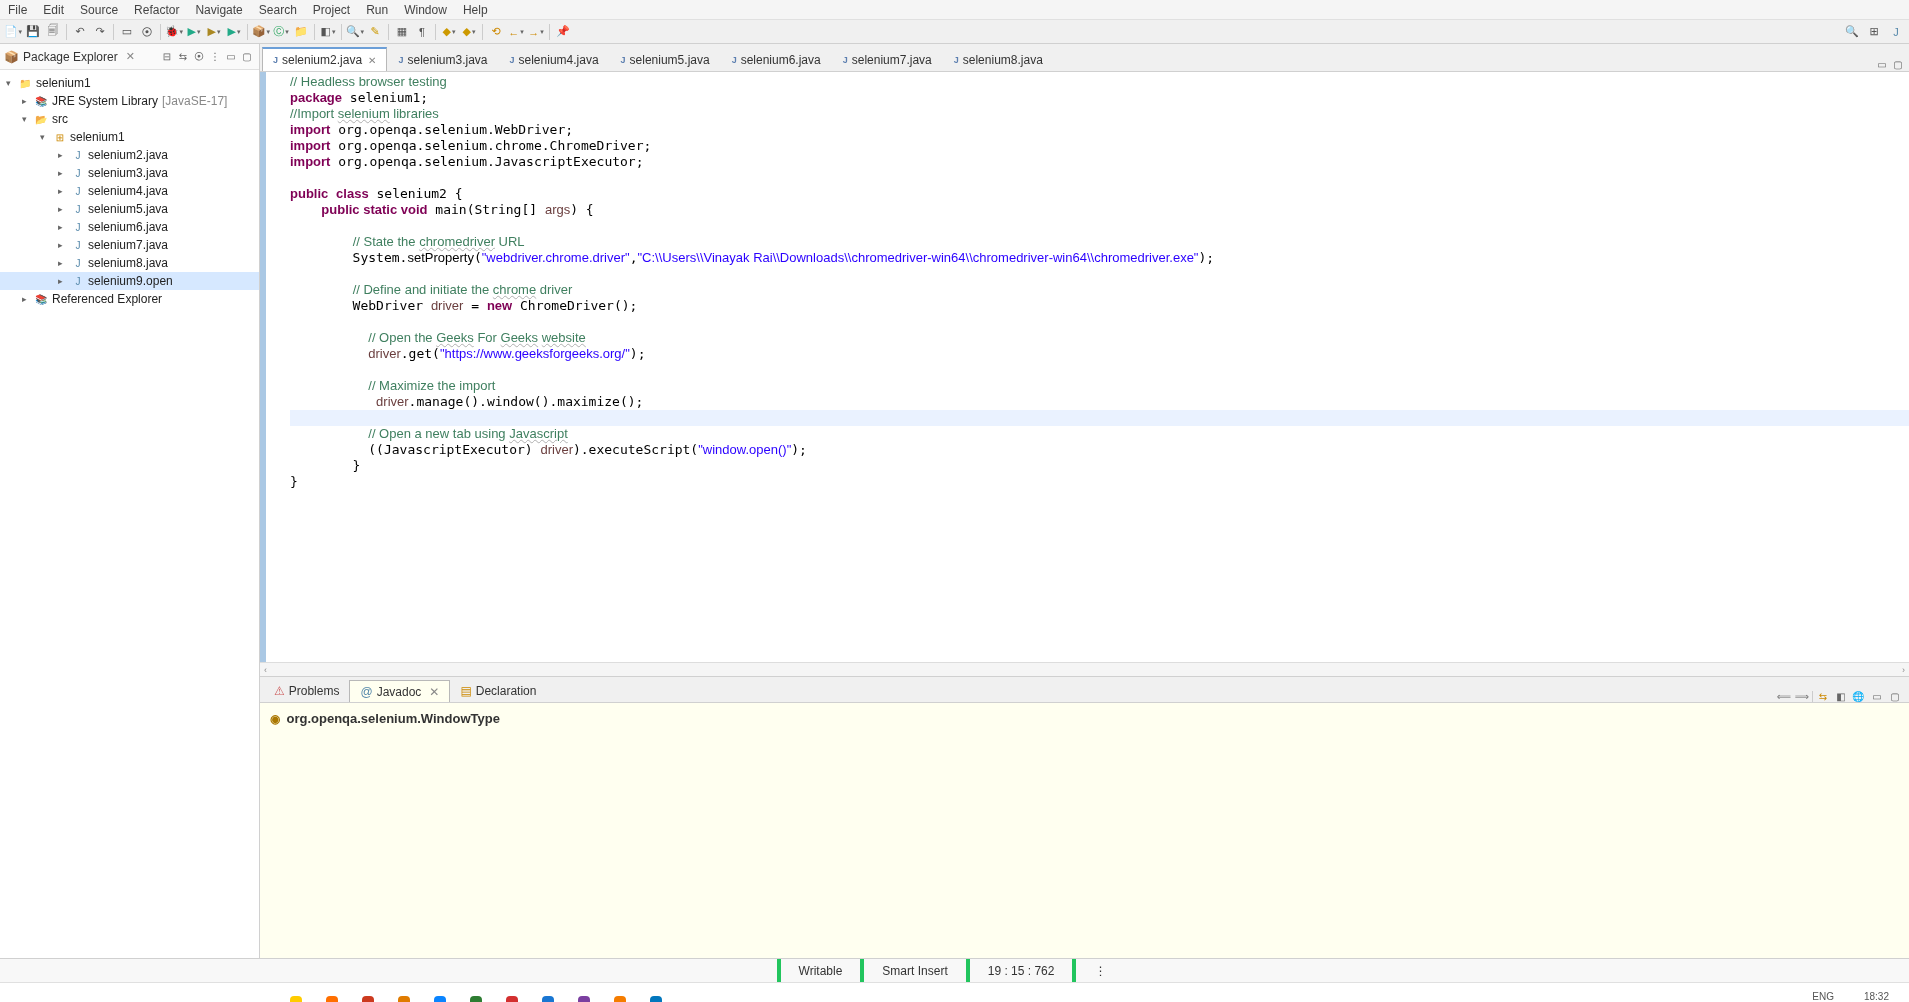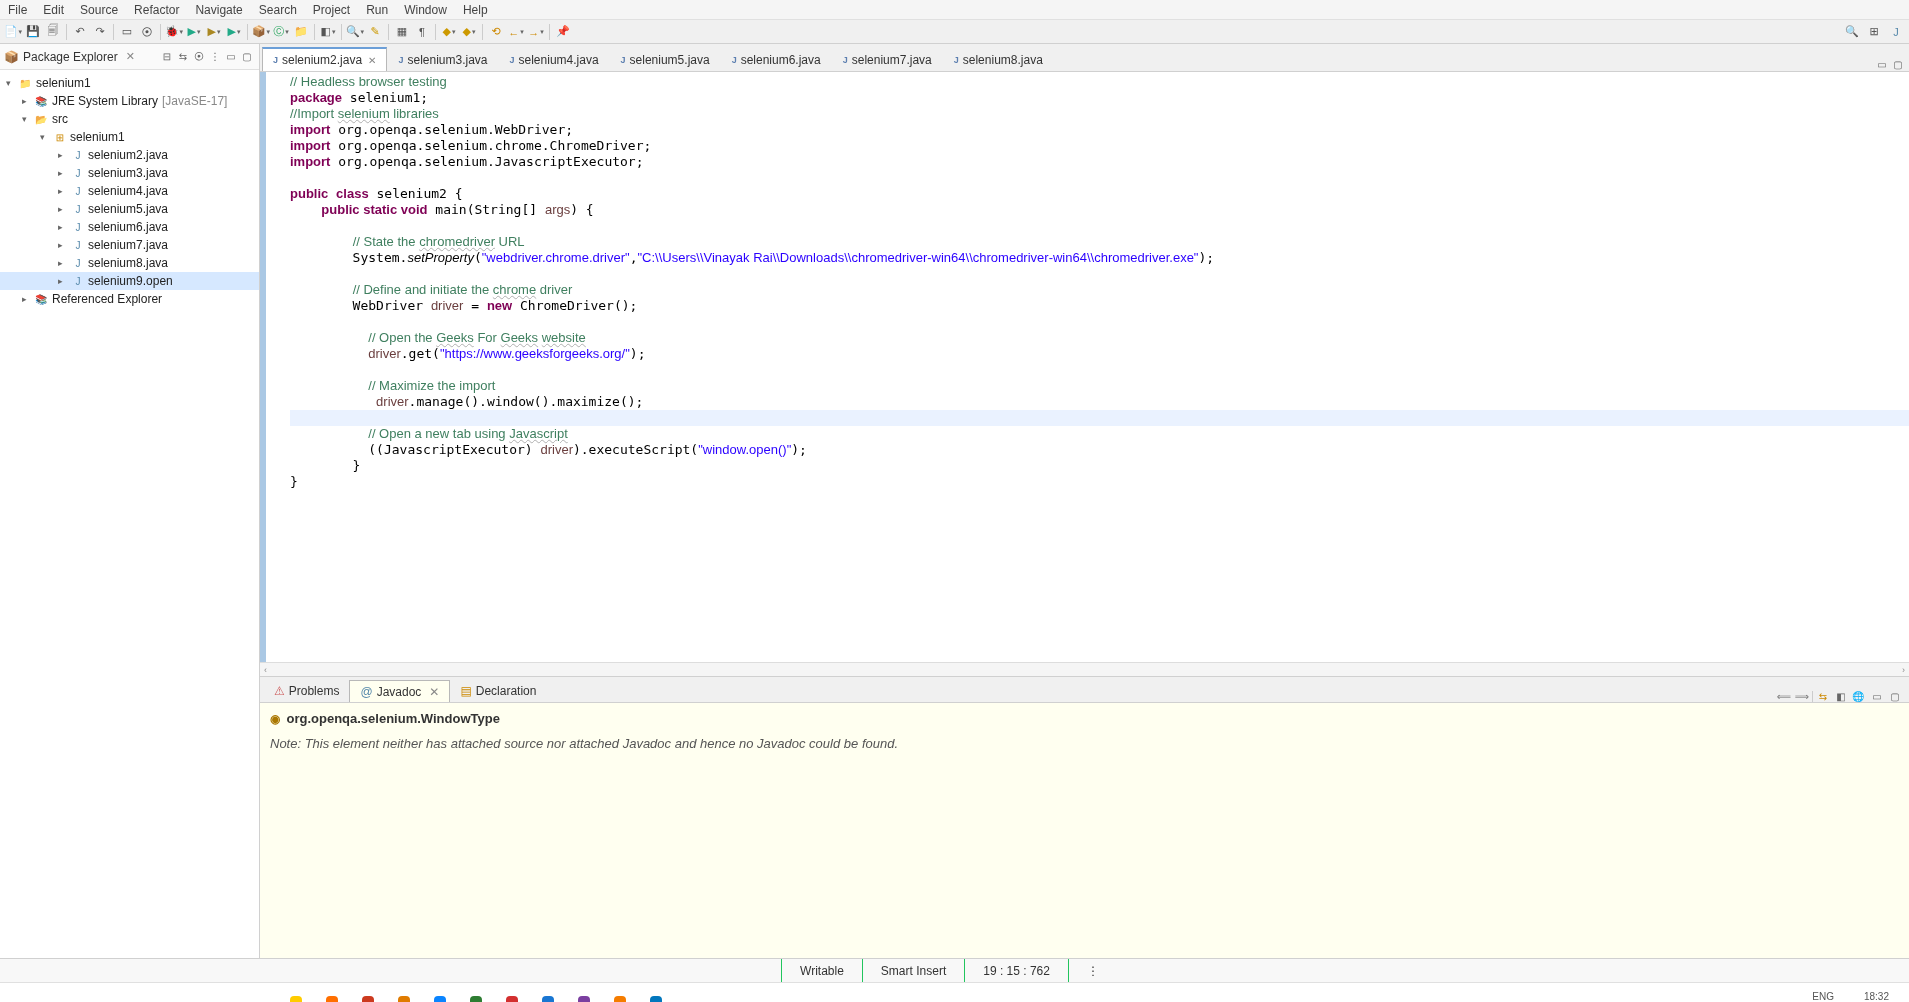--- a/index.html
+++ b/index.html
@@ -47,39 +47,39 @@
 .code-wrap { flex: 1; display: flex; overflow: hidden; background: #fff; position: relative; }
 .blue-strip { width: 6px; background: #aac8e4; }
 .gutter { width: 36px; background: #fafafa; color: #888; font-family: Consolas, monospace; font-size: 13px; text-align: right; padding: 2px 6px 0 0; line-height: 16px; border-right: 1px solid #eee; }
 .code { flex: 1; font-family: Consolas, monospace; font-size: 13px; line-height: 16px; padding: 2px 0 0 4px; white-space: pre; color: #000; overflow: auto; margin-left: 20px; }
 .code .hl-line { background: #eaf2ff; display: inline-block; width: 100%; }
 .kw { color: #7f0055; font-weight: bold; }
 .str { color: #2a00ff; }
 .cmt { color: #3f7f5f; }
 .und { text-decoration: underline wavy #b0b0b0; text-decoration-thickness: 1px; }
 .var { color: #6a3e3e; }
-.meth { font-style: italic; }
+.meth { }
 
 .hscroll { height: 14px; background: #f5f5f5; border-top: 1px solid #ddd; display: flex; align-items: center; font-size: 9px; color: #888; padding: 0 4px; }
 .hscroll .arrow-r { margin-left: auto; }
 
 
 .bottom-panel { border-top: 1px solid #d0d0d0; background: #fffff0; display: flex; flex-direction: column; height: 282px; }
 .bottom-tabs { height: 26px; background: #f0f0f0; display: flex; align-items: flex-end; border-bottom: 1px solid #d0d0d0; padding-left: 4px; }
 .btab { height: 22px; display: flex; align-items: center; padding: 0 10px; font-size: 12px; color: #333; gap: 4px; }
 .btab.active { background: #fffff0; border: 1px solid #b8b8b8; border-bottom: none; }
 .bottom-tabs .bt-tools { margin-left: auto; display: flex; gap: 2px; padding-right: 6px; }
 .bt-tools span { width: 16px; font-size: 10px; color: #666; display: inline-flex; align-items: center; justify-content: center; }
 .javadoc-body { padding: 8px 10px; font-size: 13px; color: #333; }
 .javadoc-title { font-weight: bold; display: flex; align-items: center; gap: 6px; }
 .javadoc-note { margin-top: 10px; font-style: italic; color: #555; }
 
 
 .statusbar { height: 24px; border-top: 1px solid #d0d0d0; background: #f8f8f8; display: flex; align-items: center; font-size: 12px; color: #333; }
-.statusbar .cell { padding: 0 18px; border-left: 1px solid #22c55e; height: 100%; display: flex; align-items: center; }
+.statusbar .cell { padding: 0 18px; border-left: 4px solid #22c55e; height: 100%; display: flex; align-items: center; }
 .statusbar .filler { flex: 1; }
 
 
 .taskbar { height: 20px; background: #fff; border-top: 1px solid #e0e0e0; display: flex; align-items: flex-end; justify-content: flex-end; padding: 0 20px; gap: 30px; font-size: 10px; color: #555; }
 .dot-row { display: flex; gap: 24px; margin-right: auto; margin-left: 270px; }
 .dot { width: 12px; height: 6px; border-radius: 4px 4px 0 0; }
 </style>
 </head>
 <body>
 
@@ -323,21 +323,20 @@
           <span>🌐</span>
           <span>▭</span>
           <span>▢</span>
         </div>
       </div>
       <div class="javadoc-body">
         <div class="javadoc-title">
           <span style="color:#a70;font-size:12px">◉</span>
           <span>org.openqa.selenium.WindowType</span>
         </div>
-        <div class="javadoc-note">Note: This element neither has attached source nor attached Javadoc and hence no Javadoc could be found.</div>
       </div>
     </div>
   </div>
 </div>
 
 <div class="statusbar">
   <div class="filler"></div>
   <div class="cell">Writable</div>
   <div class="cell">Smart Insert</div>
   <div class="cell">19 : 15 : 762</div>

